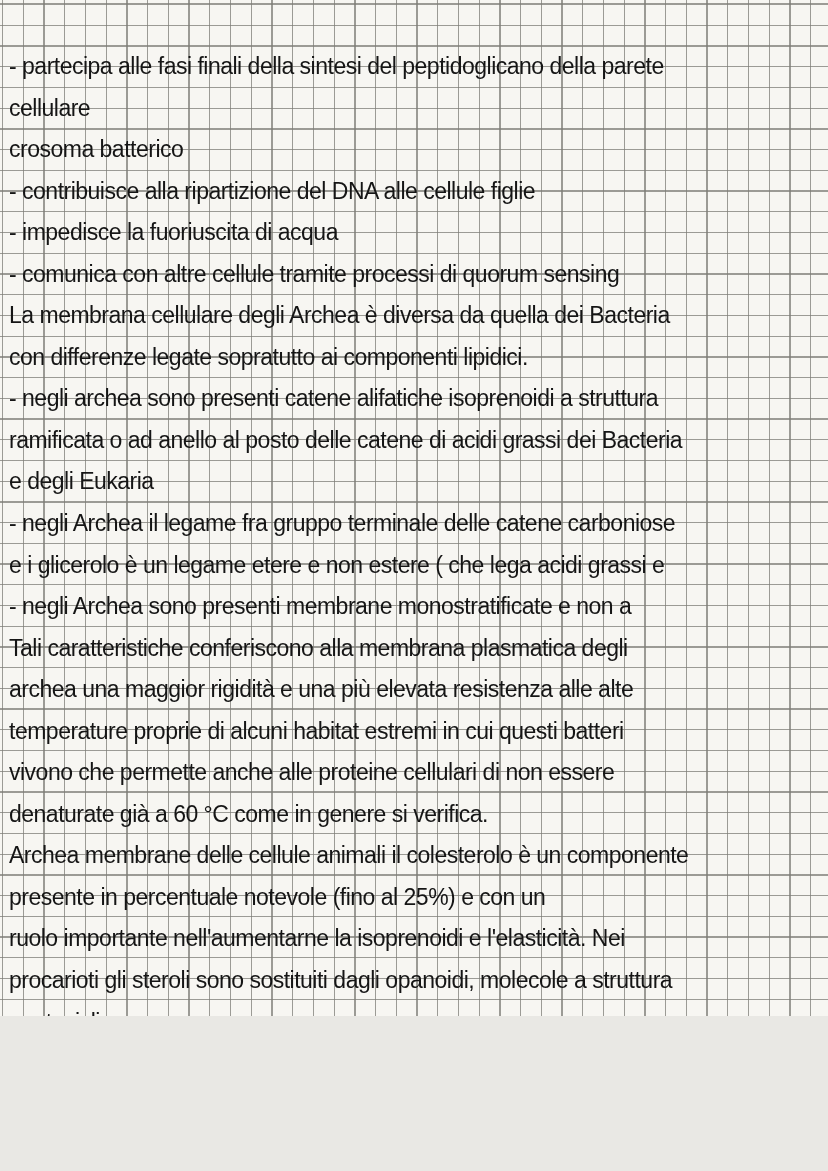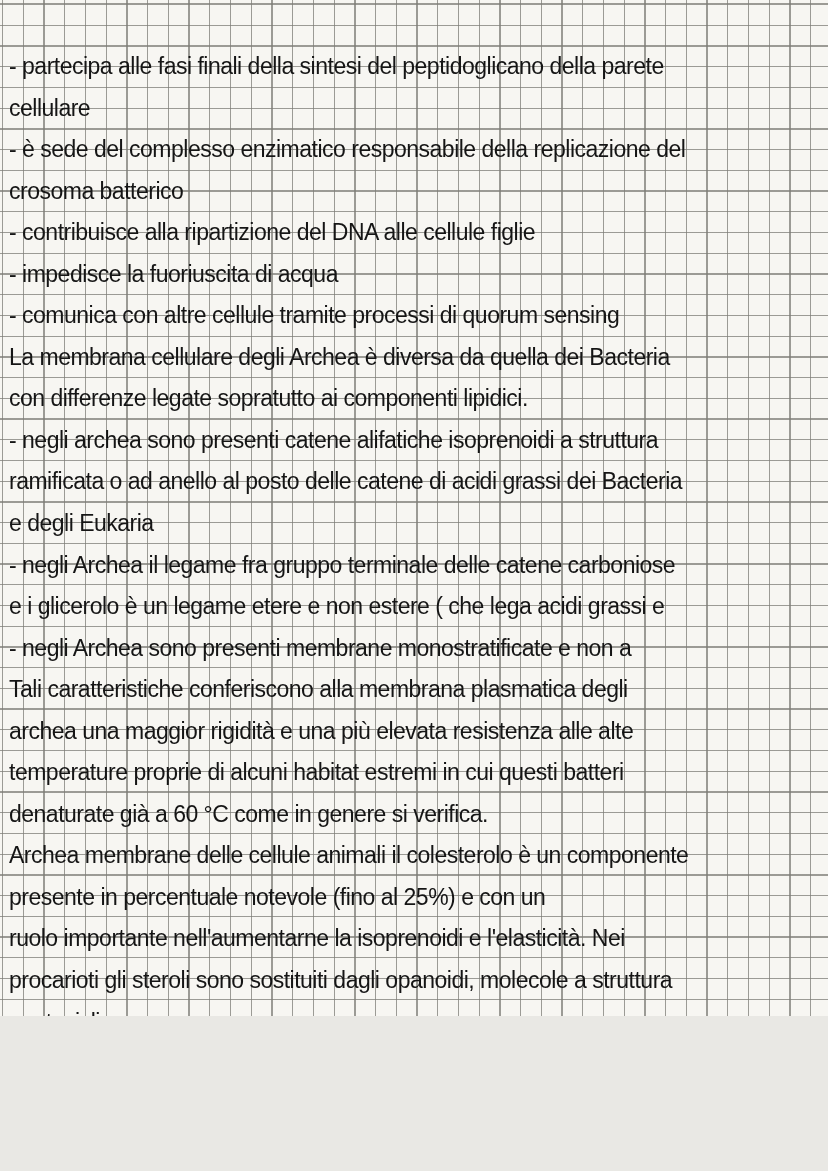--- a/index.html
+++ b/index.html
@@ -39,36 +39,36 @@
     -webkit-font-smoothing: antialiased;
   }
 </style>
 </head>
 <body>
 
 <div class="page">
   <div class="note-text">
       <div class="text-line">- partecipa alle fasi finali della sintesi del peptidoglicano della parete</div>
       <div class="text-line">cellulare</div>
-      <div class="text-line">- è sede del complesso enzimatico responsabile della replicazione del</div>
       <div class="text-line">crosoma batterico</div>
       <div class="text-line">- contribuisce alla ripartizione del DNA alle cellule figlie</div>
       <div class="text-line">- impedisce la fuoriuscita di acqua</div>
       <div class="text-line">- comunica con altre cellule tramite processi di quorum sensing</div>
       <div class="text-line">La membrana cellulare degli Archea è diversa da quella dei Bacteria</div>
       <div class="text-line">con differenze legate sopratutto ai componenti lipidici.</div>
       <div class="text-line">- negli archea sono presenti catene alifatiche isoprenoidi a struttura</div>
       <div class="text-line">ramificata o ad anello al posto delle catene di acidi grassi dei Bacteria</div>
       <div class="text-line">e degli Eukaria</div>
       <div class="text-line">- negli Archea il legame fra gruppo terminale delle catene carboniose</div>
       <div class="text-line">e i glicerolo è un legame etere e non estere ( che lega acidi grassi e</div>
       <div class="text-line">- negli Archea sono presenti membrane monostratificate e non a</div>
       <div class="text-line">Tali caratteristiche conferiscono alla membrana plasmatica degli</div>
       <div class="text-line">archea una maggior rigidità e una più elevata resistenza alle alte</div>
       <div class="text-line">temperature proprie di alcuni habitat estremi in cui questi batteri</div>
+      <div class="text-line">vivono che permette anche alle proteine cellulari di non essere</div>
       <div class="text-line">denaturate già a 60 °C come in genere si verifica.</div>
       <div class="text-line">Archea membrane delle cellule animali il colesterolo è un componente</div>
       <div class="text-line">presente in percentuale notevole (fino al 25%) e con un</div>
       <div class="text-line">ruolo importante nell'aumentarne la isoprenoidi e l'elasticità. Nei</div>
       <div class="text-line">procarioti gli steroli sono sostituiti dagli opanoidi, molecole a struttura</div>
       <div class="text-line">pentaciclica.</div>
     </div>
 </div>
 
 </body></html>

